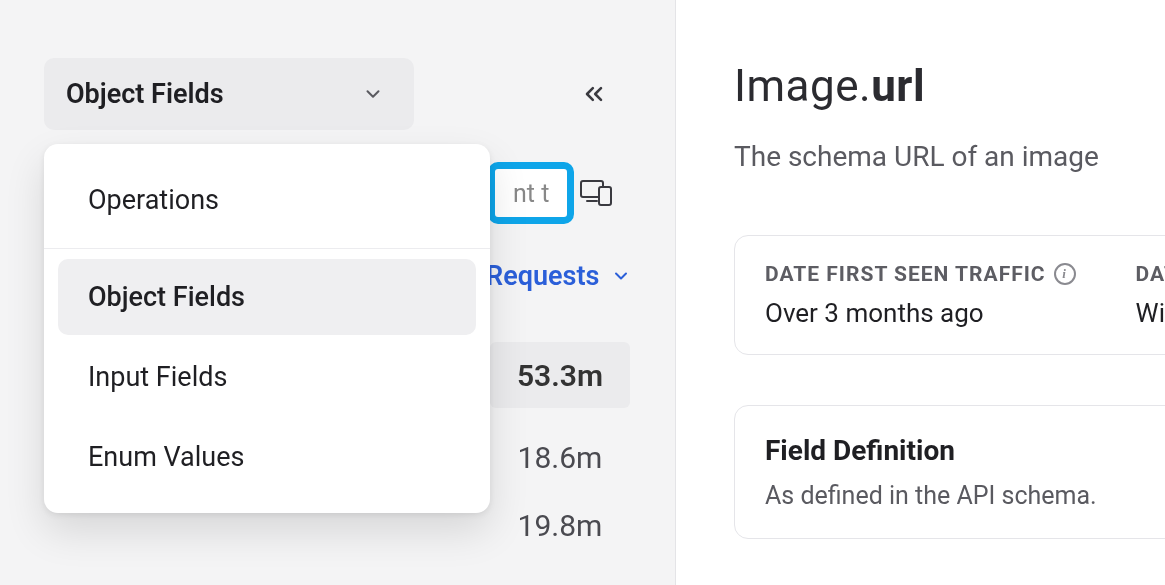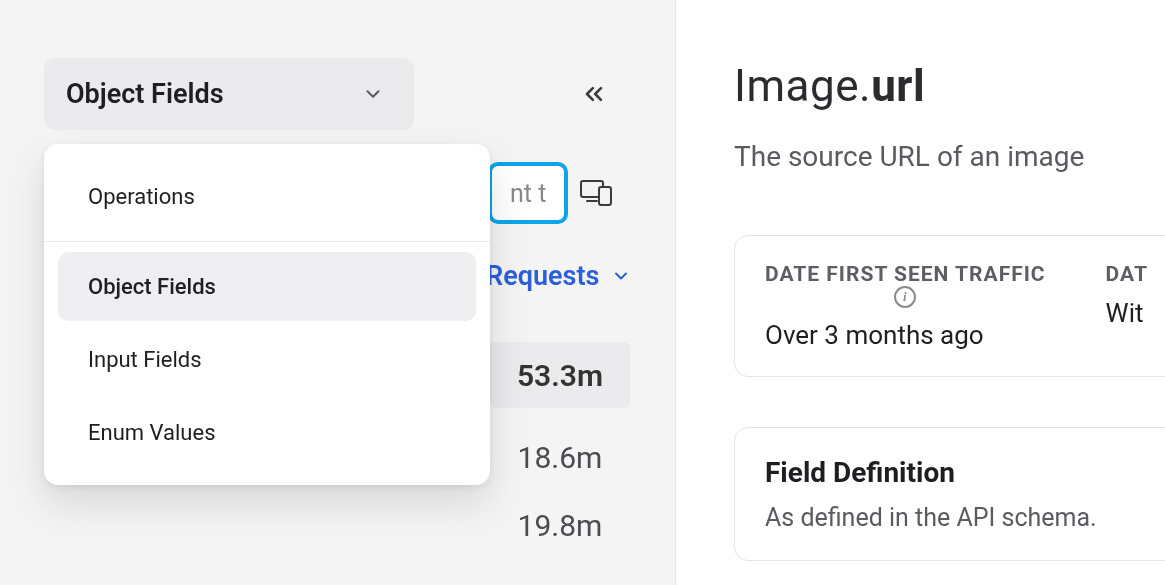--- a/index.html
+++ b/index.html
@@ -73,21 +73,21 @@
     color: #3a3a40;
     cursor: pointer;
   }
 
   
   .partial-box {
     position: absolute;
     left: 488px;
     top: 162px;
     height: 62px;
-    border: 4px solid #0ea5e9;
+    border: 7px solid #0ea5e9;
     border-radius: 10px;
     background: #ffffff;
     display: flex;
     align-items: center;
     padding: 0 18px;
     font-size: 25px;
     color: #888;
   }
   .screen-btn {
     position: absolute;
@@ -140,21 +140,21 @@
     padding: 14px 0;
   }
   .dropdown .group-sep {
     height: 1px;
     background: #ececef;
     margin: 10px 0;
   }
   .option {
     margin: 4px 14px;
     padding: 22px 30px;
-    font-size: 22px;
+    font-size: 27px;
     color: #1f1f23;
     border-radius: 10px;
     cursor: pointer;
   }
   .option.selected {
     background: #efeff1;
     font-weight: 500;
   }
 
   
@@ -179,21 +179,21 @@
     gap: 60px;
     width: 600px; 
   }
   .meta-block .meta-label {
     font-size: 21px;
     font-weight: 700;
     letter-spacing: 1px;
     color: #5d5d63;
     display: flex;
     align-items: center;
-    flex-direction: column;
+    gap: 8px;
   }
   .meta-block .meta-value {
     margin-top: 12px;
     font-size: 26px;
     color: #1f1f23;
   }
   .info-circle {
     display: inline-flex;
     width: 22px;
     height: 22px;
@@ -291,21 +291,21 @@
   </div>
 
 </div>
 
 <div class="right-divider"></div>
 
 <div class="right-panel">
   <h1 class="title">
     <span>Image.</span><span class="bold">url</span>
   </h1>
-  <p class="subtitle">The source URL of an image</p>
+  <p class="subtitle">The schema URL of an image</p>
 
   <div class="meta-card">
     <div class="meta-block">
       <div class="meta-label">
         <span>DATE FIRST SEEN TRAFFIC</span>
         <span class="info-circle">i</span>
       </div>
       <div class="meta-value">Over 3 months ago</div>
     </div>
     <div class="meta-block">

